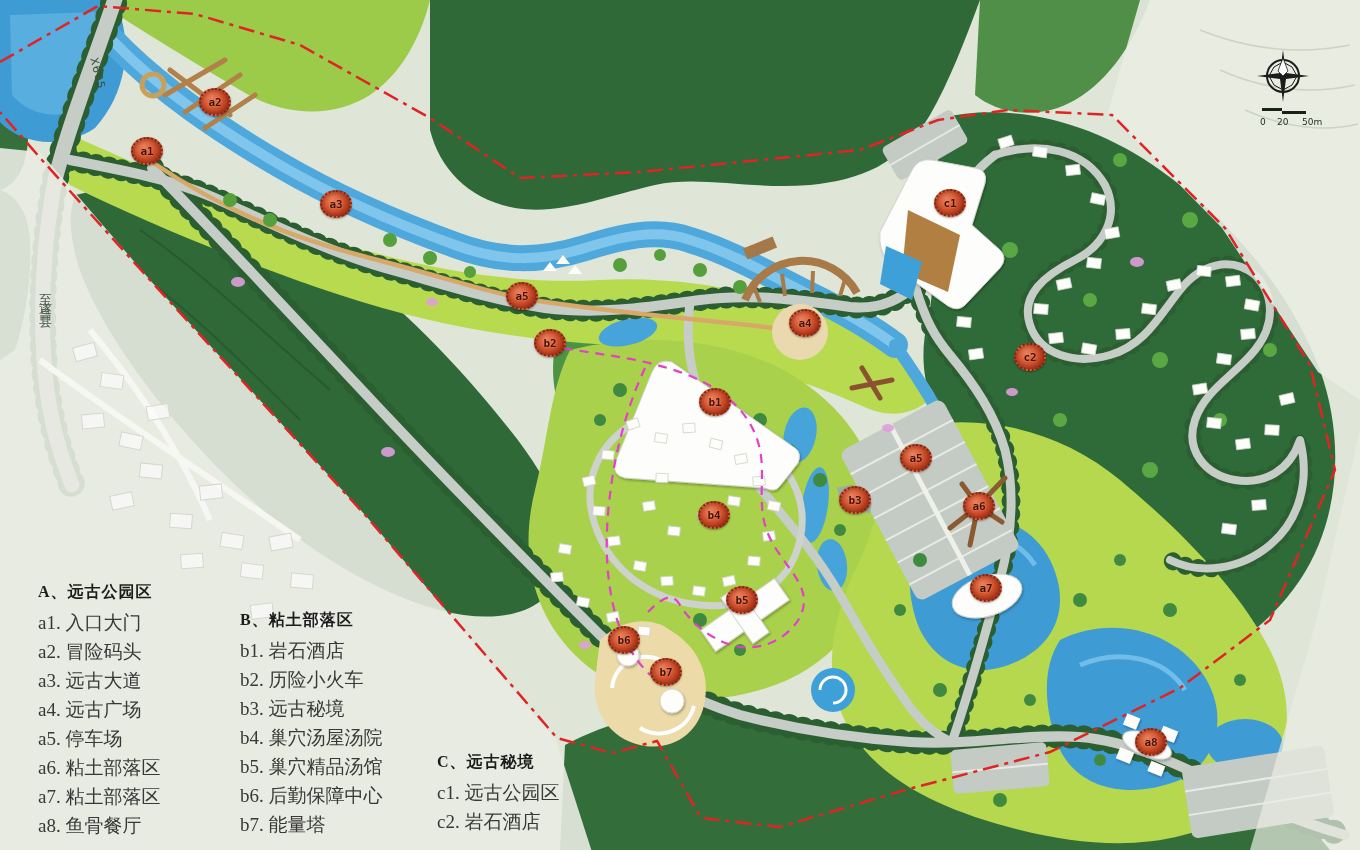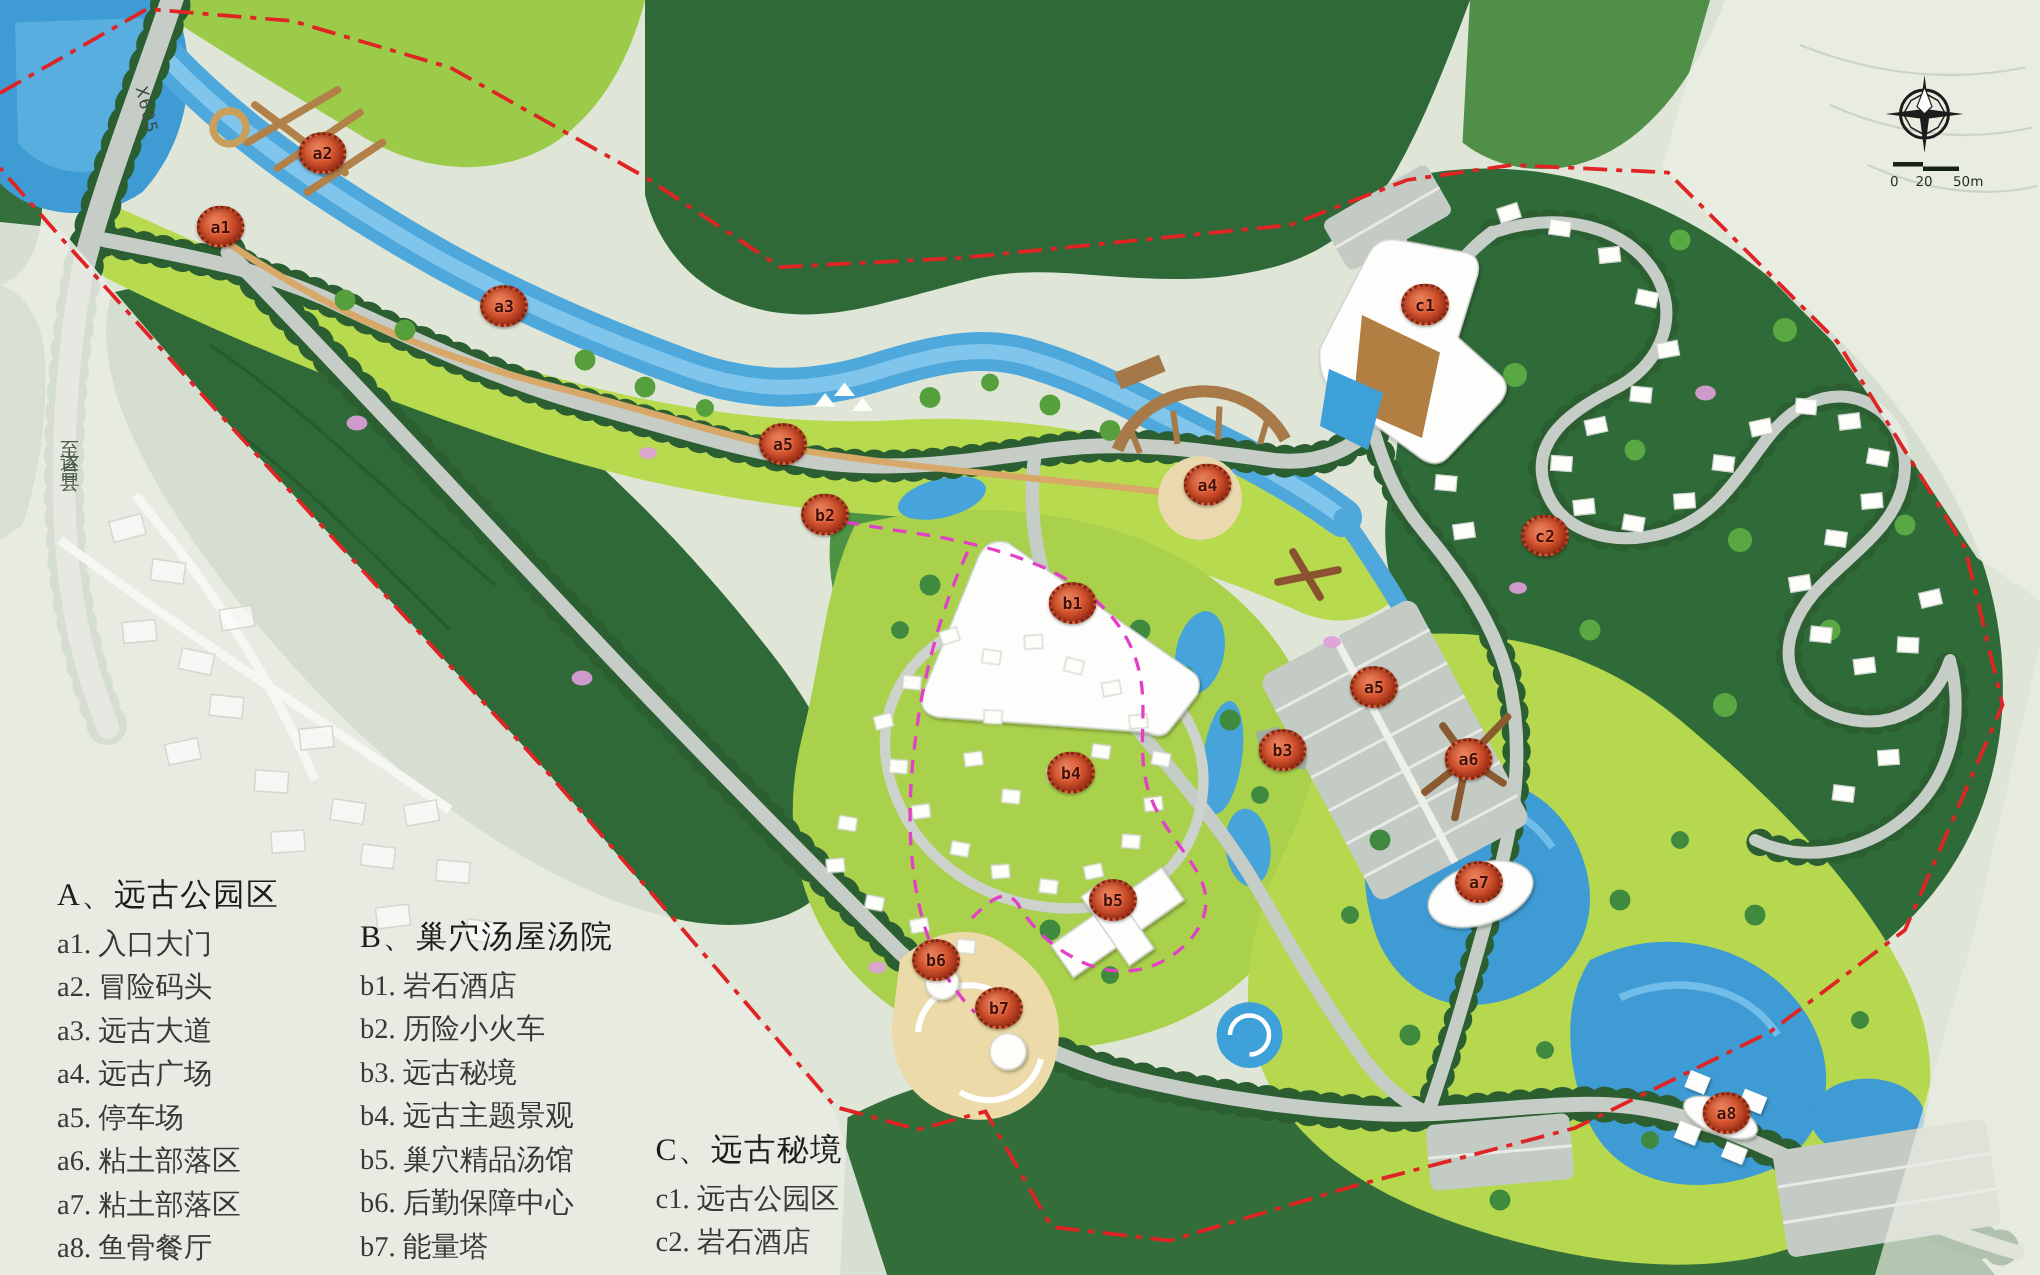--- a/index.html
+++ b/index.html
@@ -6,21 +6,21 @@
   #stage{position:relative;width:1360px;height:850px;overflow:hidden;
          font-family:"DejaVu Sans",sans-serif;}
   #art{position:absolute;left:0;top:0;}
   .marker{position:absolute;width:32px;height:28px;border-radius:50%;box-sizing:border-box;
     background:radial-gradient(circle at 38% 32%, #e8815c 0%, #d4542f 45%, #b03a1e 75%, #8f2a16 100%);
     border:2px dotted #7c2712;display:flex;align-items:center;justify-content:center;
     font:bold 11px "DejaVu Sans Mono",monospace;color:#44100a;
     text-shadow:0 0 2px rgba(255,170,130,.85);
     box-shadow:0 1px 2px rgba(0,0,0,.35), inset 0 0 5px rgba(110,28,10,.65);}
   .legend{position:absolute;font-family:"Liberation Serif","DejaVu Serif",serif;color:#2e2e2e;}
-  .lg-title{font-size:21px;font-weight:normal;color:#1c1c1c;letter-spacing:1px;margin-bottom:5px;}
+  .lg-title{font-size:16px;font-weight:bold;color:#1c1c1c;letter-spacing:1px;margin-bottom:5px;}
   .lg-item{font-size:19px;line-height:29px;white-space:nowrap;color:#383838;}
   .road-label{position:absolute;color:#3c4c3c;}
   #x605{left:100px;top:56px;font-size:11px;transform:rotate(76deg);transform-origin:left top;letter-spacing:1px;}
   #tocounty{left:36px;top:284px;font-size:13px;writing-mode:vertical-rl;letter-spacing:7px;color:#4a5a4a;}
   #compass{position:absolute;left:1248px;top:48px;}
   #scalebar{position:absolute;left:1262px;top:108px;width:60px;font-size:9px;color:#1d2a1d;}
   #scalebar .bars{position:relative;width:44px;height:7px;}
   #scalebar .b1{position:absolute;left:0;top:0;width:20px;height:3px;background:#172317;}
   #scalebar .b2{position:absolute;left:20px;top:3px;width:24px;height:3px;background:#172317;}
   #scalebar .ticks{position:relative;width:58px;height:12px;margin-top:2px;}
@@ -336,25 +336,25 @@
   <div class="lg-item">a1. 入口大门</div>
   <div class="lg-item">a2. 冒险码头</div>
   <div class="lg-item">a3. 远古大道</div>
   <div class="lg-item">a4. 远古广场</div>
   <div class="lg-item">a5. 停车场</div>
   <div class="lg-item">a6. 粘土部落区</div>
   <div class="lg-item">a7. 粘土部落区</div>
   <div class="lg-item">a8. 鱼骨餐厅</div>
 </div>
 <div class="legend" style="left:240px;top:610px">
-  <div class="lg-title">B、巢穴汤屋汤院</div>
+  <div class="lg-title">B、粘土部落区</div>
   <div class="lg-item">b1. 岩石酒店</div>
   <div class="lg-item">b2. 历险小火车</div>
   <div class="lg-item">b3. 远古秘境</div>
-  <div class="lg-item">b4. 远古主题景观</div>
+  <div class="lg-item">b4. 巢穴汤屋汤院</div>
   <div class="lg-item">b5. 巢穴精品汤馆</div>
   <div class="lg-item">b6. 后勤保障中心</div>
   <div class="lg-item">b7. 能量塔</div>
 </div>
 <div class="legend" style="left:437px;top:752px">
   <div class="lg-title">C、远古秘境</div>
   <div class="lg-item">c1. 远古公园区</div>
   <div class="lg-item">c2. 岩石酒店</div>
 </div>
 

